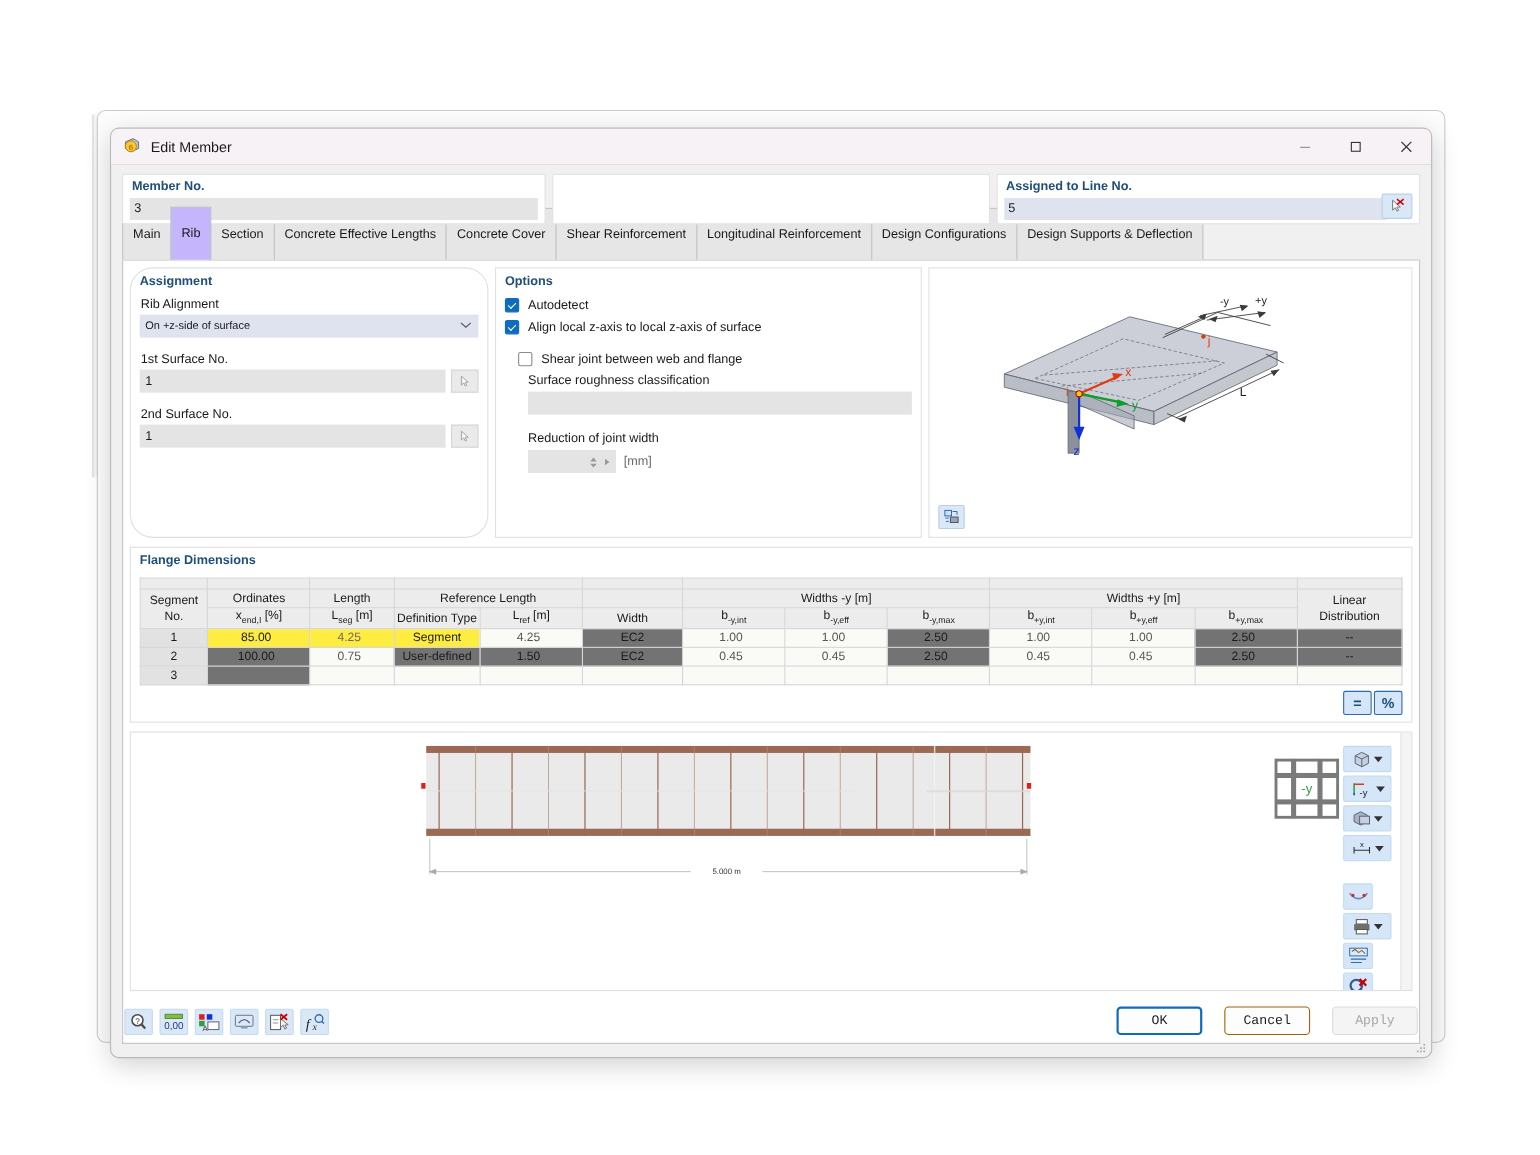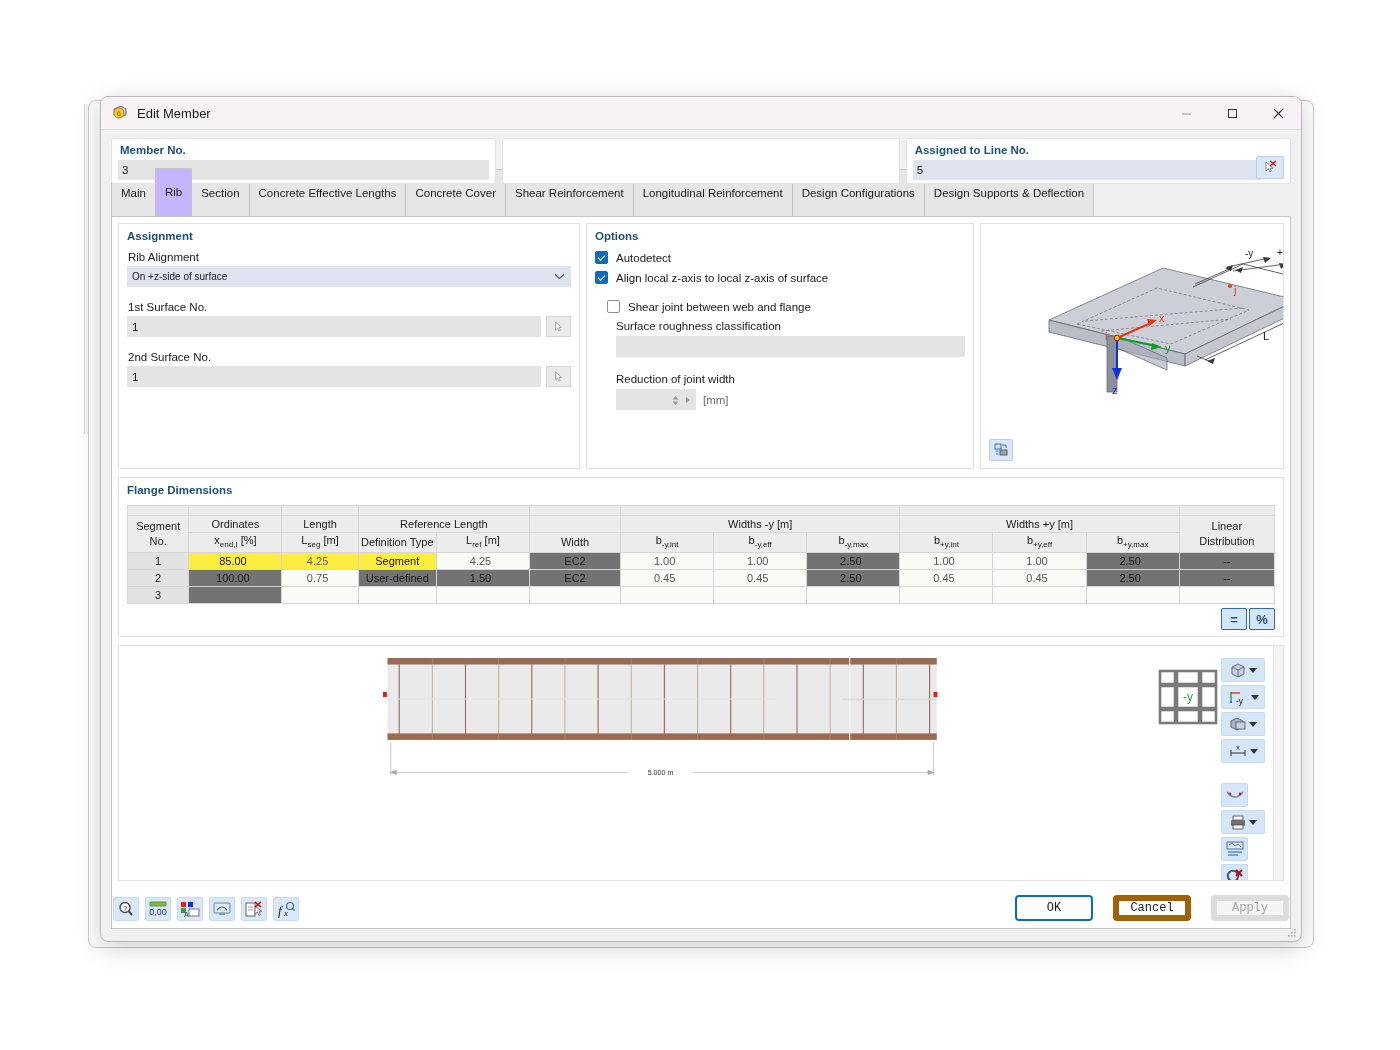--- a/index.html
+++ b/index.html
@@ -16,21 +16,21 @@
   .bg-window{
     position:absolute;left:88px;top:100px;width:1224px;height:846px;
     border:1px solid #c9c9cf;border-radius:8px;background:#fdfdfd;
   }
   .bg-window2{
     position:absolute;left:84px;top:104px;width:8px;height:330px;
     background:#f4f4f6;border-left:1px solid #d4d4d8;
   }
 
   .dialog{
-    position:absolute;left:100px;top:96px;width:1200px;height:844px;
+    position:absolute;left:100px;top:116px;width:1200px;height:844px;
     background:#f0f0f0;
     border:1px solid #b9b9bd;
     border-radius:8px;
     box-shadow:0 6px 24px rgba(0,0,0,.18);
     overflow:hidden;
   }
 
   
   .titlebar{
     height:32px;background:#f7f2f6;display:flex;align-items:center;
@@ -154,21 +154,21 @@
   .vt-gap{height:14px;}
   .caret{width:0;height:0;border-left:4px solid transparent;border-right:4px solid transparent;border-top:5px solid #333;}
 
   
   .footer{position:absolute;left:0;bottom:0;width:100%;height:56px;}
   .foot-tools{position:absolute;left:12px;top:12px;display:flex;gap:6px;}
   .ft-btn{width:26px;height:24px;background:#d9e7f7;border:1px solid #c3daf0;border-radius:2px;
     display:flex;align-items:center;justify-content:center;box-sizing:border-box;}
   .foot-btns{position:absolute;right:12px;top:10px;display:flex;gap:20px;font-family:Liberation Mono, monospace;}
   .dlg-btn{
-    width:78px;height:26px;border-radius:4px;background:#fdfdfd;border:6px solid #a16207;
+    width:78px;height:26px;border-radius:4px;background:#fdfdfd;border:1px solid #a16207;
     font-size:12px;display:flex;align-items:center;justify-content:center;color:#1a1a1a;
     box-sizing:border-box;
   }
   .dlg-btn.primary{border:2px solid #0f6cbd;}
   .dlg-btn.disabled{color:#a6a6a6;background:#f4f4f4;border-color:#dcdcdc;}
   .grip{position:absolute;right:4px;bottom:3px;width:10px;height:10px;}
 </style>
 </head>
 <body>
 
@@ -234,21 +234,21 @@
     <div class="tab">Shear Reinforcement</div>
     <div class="tab">Longitudinal Reinforcement</div>
     <div class="tab">Design Configurations</div>
     <div class="tab">Design Supports &amp; Deflection</div>
   </div>
 
   <div class="body">
 
     <div class="top-row">
 
-      <div class="gbox" style="width:462px;">
+      <div class="gbox" style="width:326px;border-radius:21px;">
         <div class="gbox-title">Assignment</div>
         <div class="fld-label" style="margin-top:2px;">Rib Alignment</div>
         <div class="combo">
           <span>On +z-side of surface</span>
           <span class="chev">
             <svg width="11" height="7" viewBox="0 0 11 7">
                 <path d="M1 1.5 L5.5 5.5 L10 1.5" fill="none" stroke="#555" stroke-width="1.1"></path>
               </svg>
           </span>
         </div>

